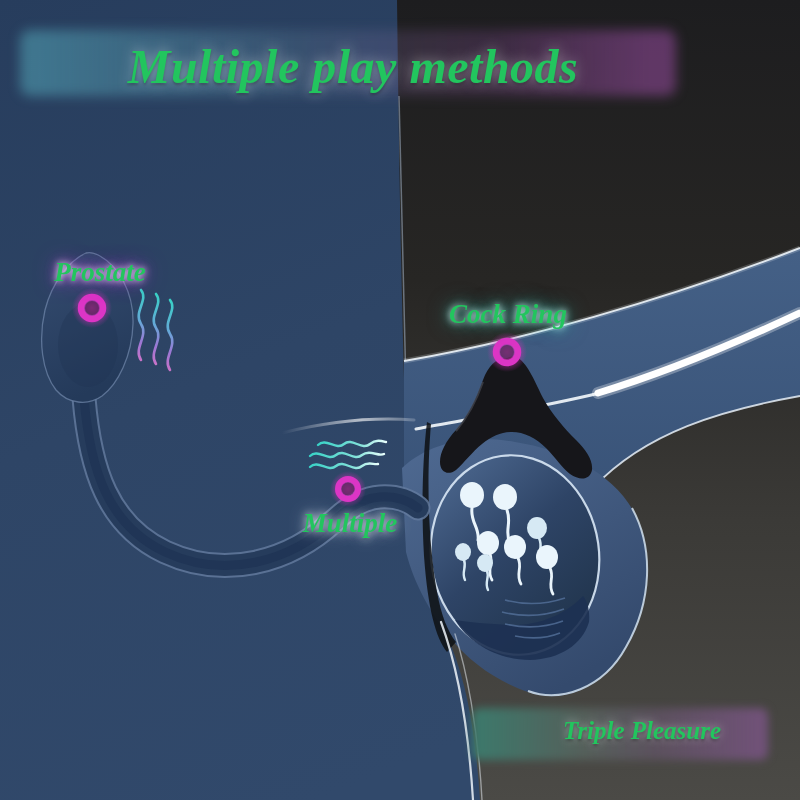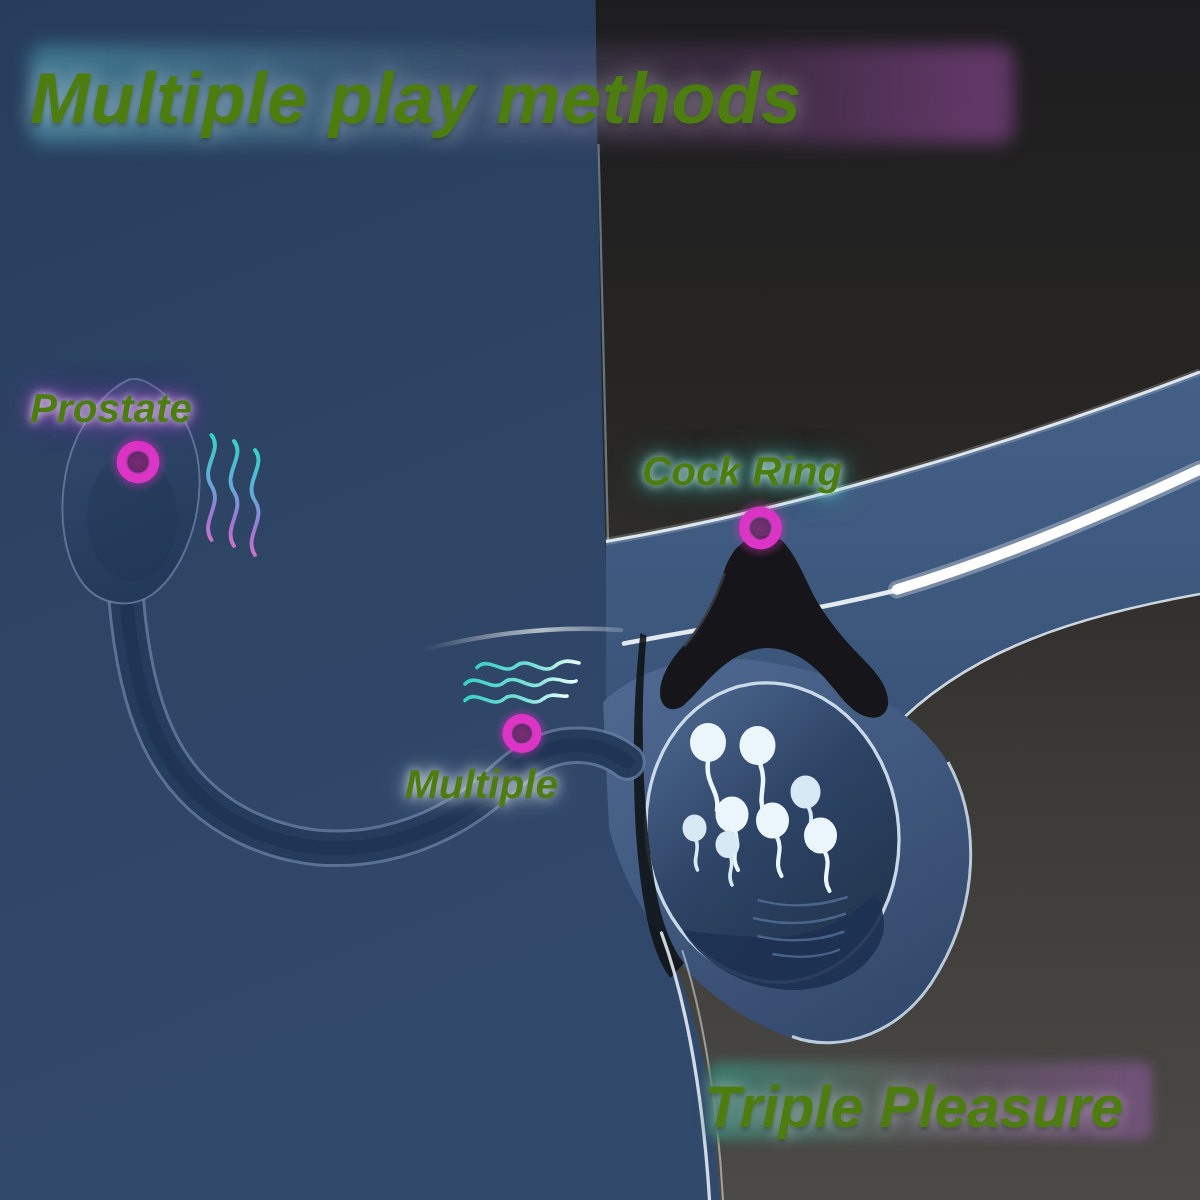--- a/index.html
+++ b/index.html
@@ -1,39 +1,39 @@
 <!DOCTYPE html>
 <html><head>
 <meta charset="utf-8">
 <style>
   html,body{margin:0;padding:0;background:#10141c;}
   #stage{position:relative;width:800px;height:800px;overflow:hidden;
          font-family:"Liberation Sans","DejaVu Sans",sans-serif;}
   #art{position:absolute;left:0;top:0;z-index:0;}
   .banner{position:absolute;z-index:1;}
-  .txt{position:absolute;z-index:2;color:#4d7c0f;font-weight:bold;font-style:italic;
-       text-align:left;white-space:nowrap;}
+  .txt{position:absolute;z-index:2;color:#22c55e;font-weight:bold;font-style:italic;
+       text-align:center;white-space:nowrap;font-family:Liberation Serif, serif;}
   #title-banner{left:20px;top:30px;width:656px;height:66px;border-radius:10px;
     background:linear-gradient(90deg,rgba(96,196,210,.42) 2%,rgba(140,180,200,.15) 42%,
                rgba(120,70,135,.32) 72%,rgba(168,82,178,.48) 96%);
     filter:blur(6px);}
   #title{left:20px;top:39px;width:666px;font-size:48px;letter-spacing:.5px;
     text-shadow:0 0 14px rgba(255,255,255,.45),0 2px 3px rgba(0,0,0,.35);}
   .callout{font-size:27px;}
   #label-prostate{left:20px;top:257px;width:160px;
     text-shadow:0 0 6px rgba(255,255,255,.8),0 0 12px rgba(201,100,230,.95),0 0 22px rgba(180,60,220,.75);}
   #label-cockring{left:428px;top:299px;width:160px;
     text-shadow:0 0 6px rgba(255,255,255,.7),0 0 12px rgba(79,227,210,.9),0 0 22px rgba(60,200,190,.6);}
   #label-perineum{left:270px;top:508px;width:160px;
     text-shadow:0 0 8px rgba(255,255,255,.85),0 0 18px rgba(220,235,255,.6),0 2px 2px rgba(20,40,70,.5);}
   #triple-banner{left:472px;top:708px;width:296px;height:52px;border-radius:8px;
     background:linear-gradient(90deg,#3c7a6c 0%,rgba(96,116,110,.55) 38%,
                rgba(105,88,112,.6) 62%,#72527a 100%);
     filter:blur(4px);}
-  #triple{left:470px;top:717px;width:300px;font-size:39px;
+  #triple{left:492px;top:717px;width:300px;font-size:25px;
     text-shadow:0 0 10px rgba(255,255,255,.5),0 2px 3px rgba(0,0,0,.4);}
 </style>
 </head>
 <body>
 
 <div id="stage">
 
   <svg id="art" width="800" height="800" viewBox="0 0 800 800">
     <defs>
       <linearGradient id="lg-bg" x1="0" y1="0" x2="0.4" y2="1">

